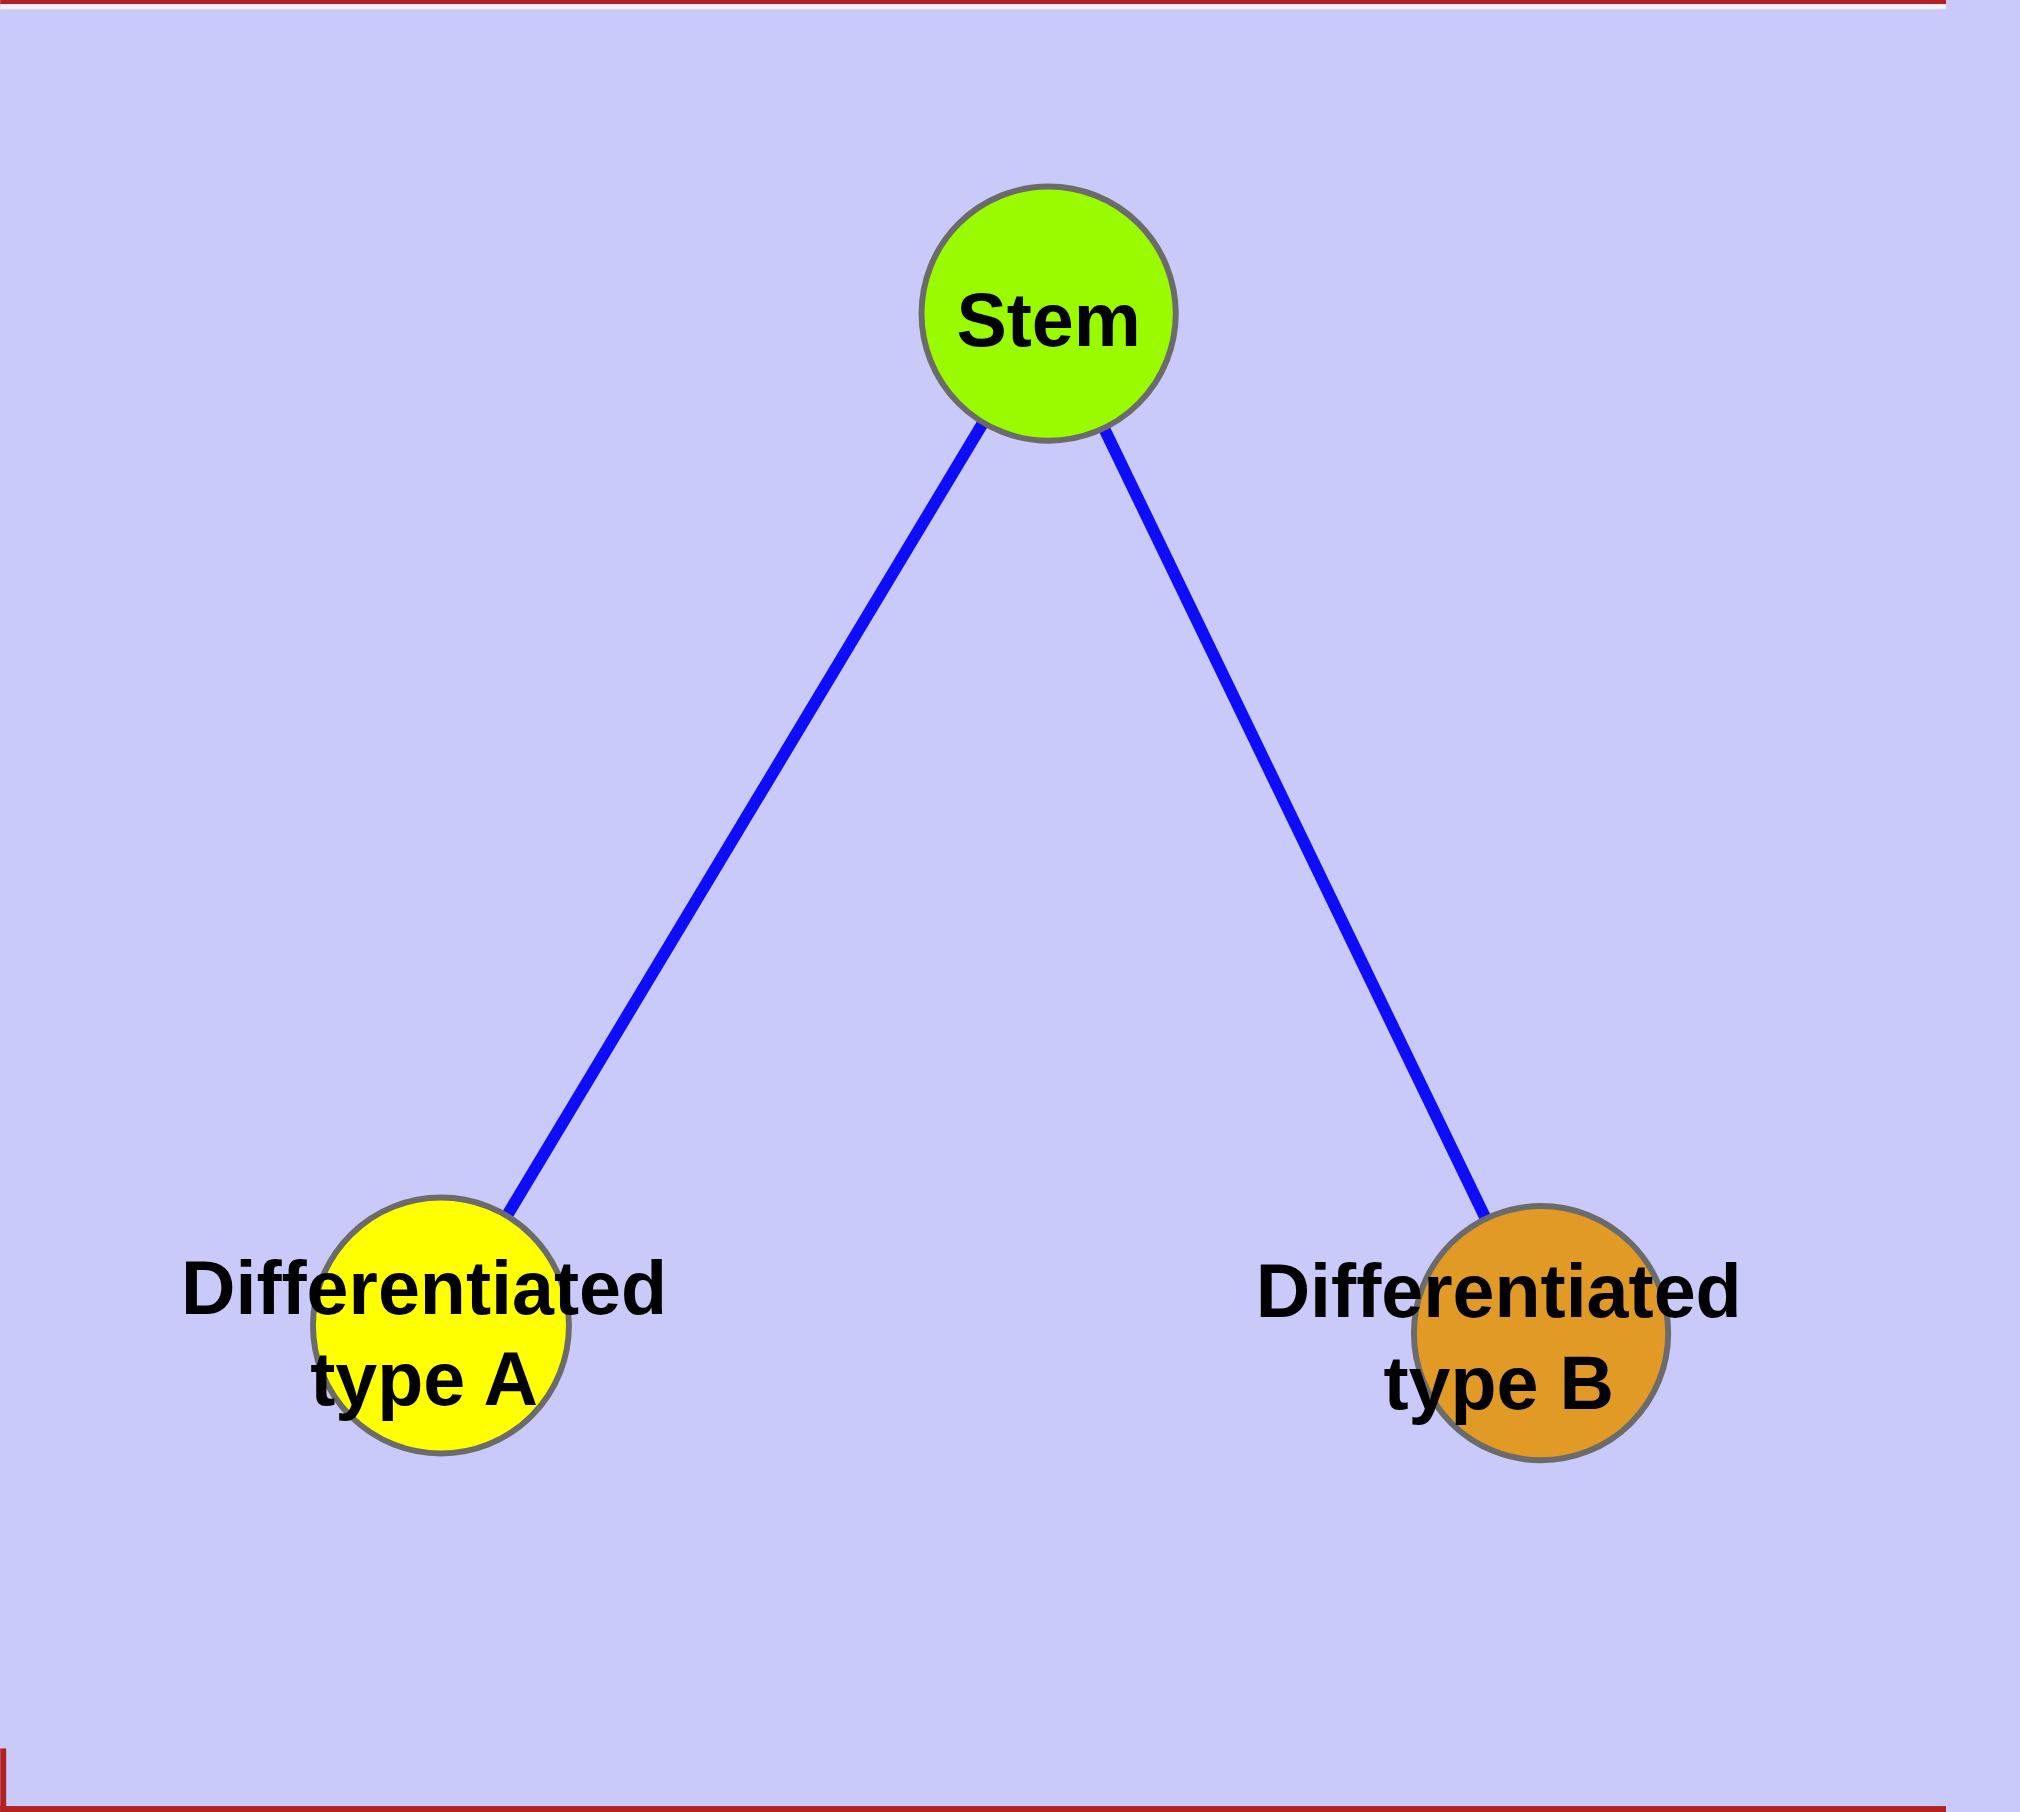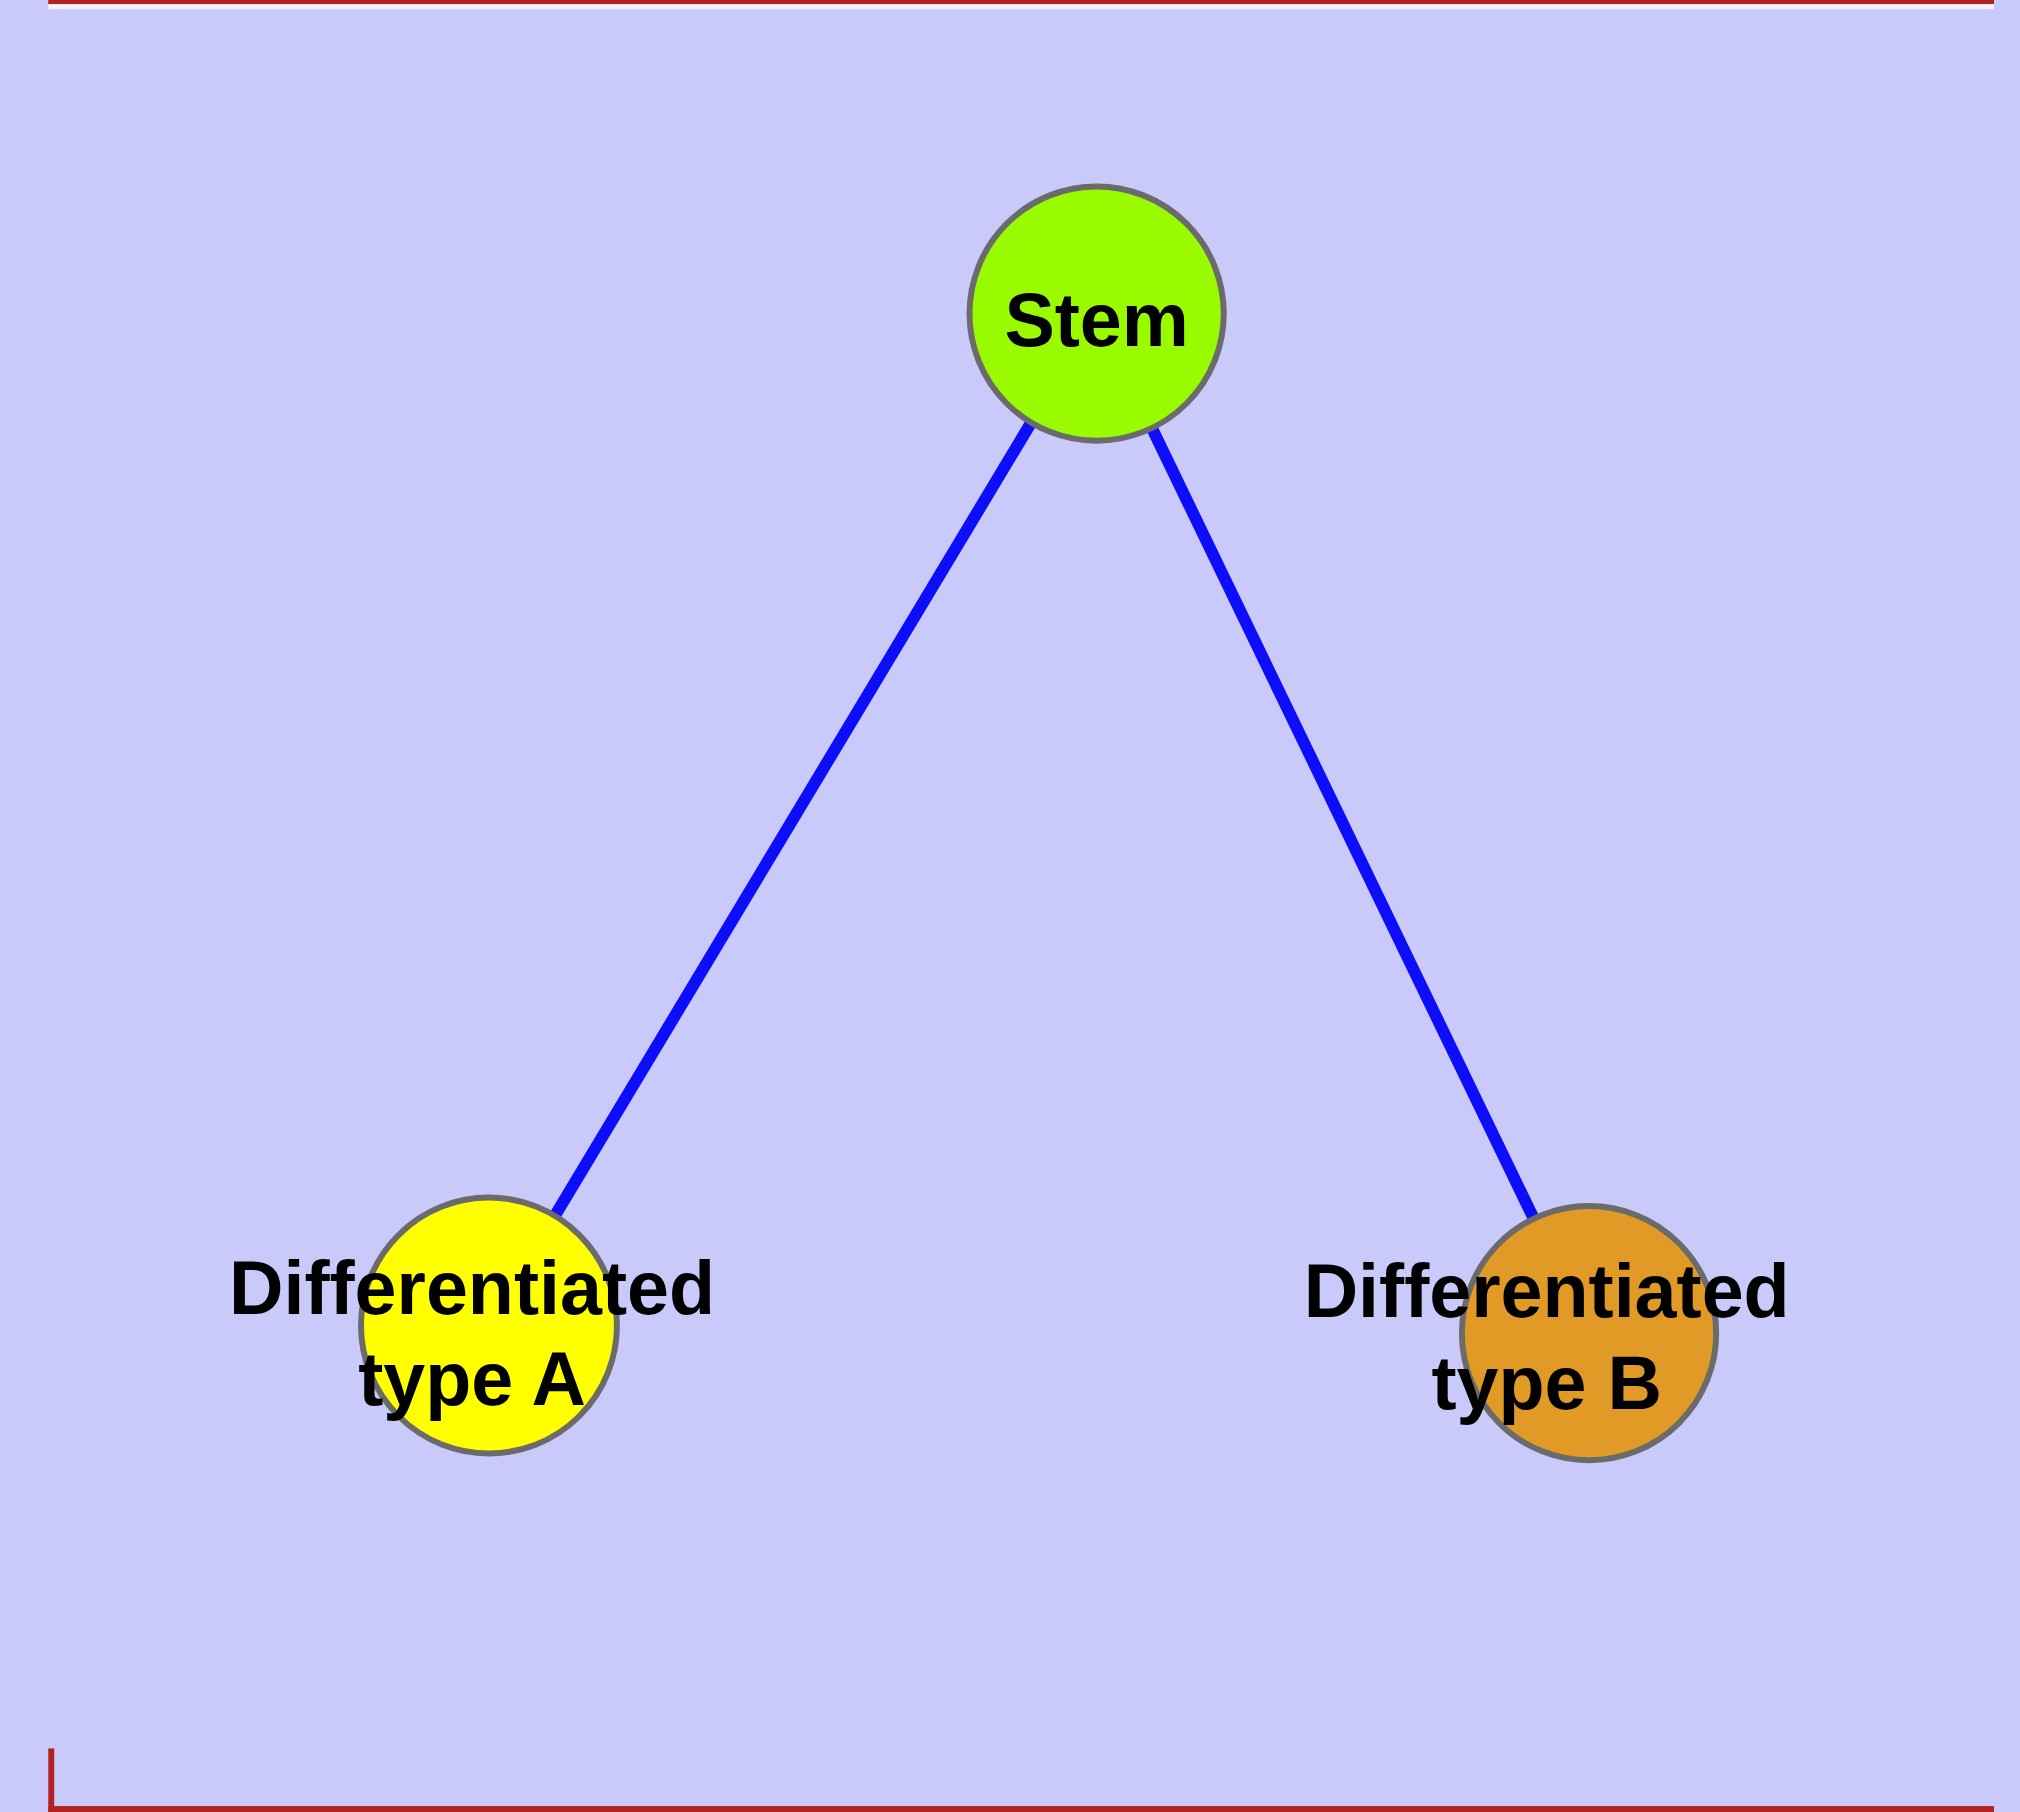--- a/index.html
+++ b/index.html
@@ -5,21 +5,20 @@
   html, body {
     margin: 0;
     padding: 0;
     background: #C9C9FA;
   }
   .stage {
     position: relative;
     width: 1946px;
     height: 1812px;
     overflow: hidden;
-    padding-left: 48px;
   }
   svg.diagram {
     display: block;
     width: 2021px;
     height: 1812px;
   }
   .edge {
     stroke-width: 14px;
     stroke-linecap: butt;
   }

